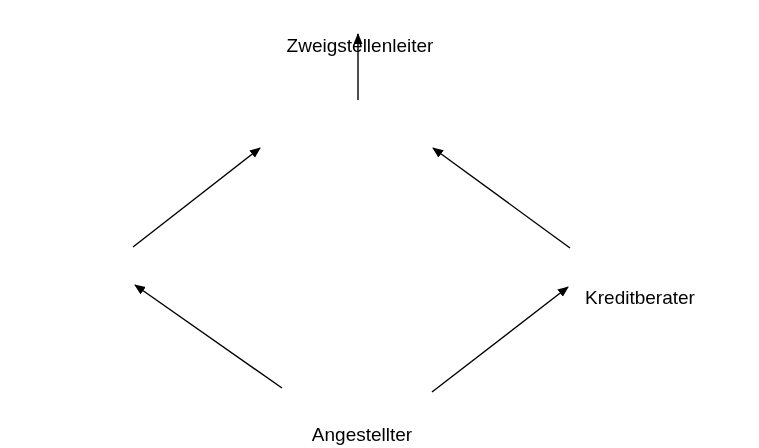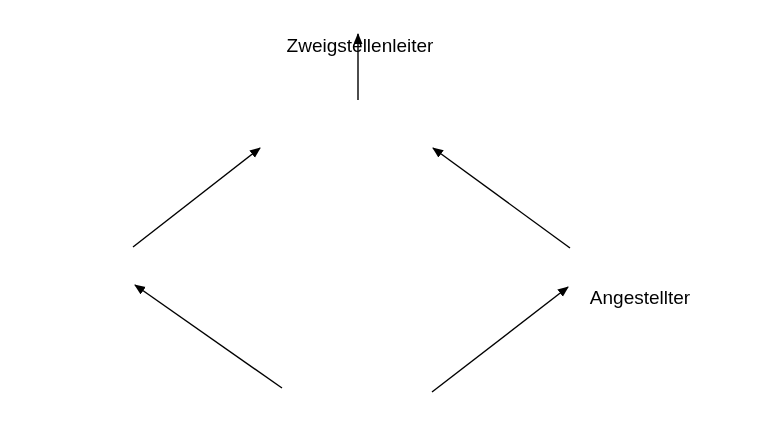--- a/index.html
+++ b/index.html
@@ -47,16 +47,17 @@
     <line x1="133" y1="247" x2="260" y2="148" stroke="#000000" stroke-width="1.4" marker-end="url(#arrowhead)"></line>
     <line x1="570" y1="248" x2="433" y2="148" stroke="#000000" stroke-width="1.4" marker-end="url(#arrowhead)"></line>
     <line x1="282" y1="388" x2="135" y2="285" stroke="#000000" stroke-width="1.4" marker-end="url(#arrowhead)"></line>
     <line x1="432" y1="392" x2="568" y2="287" stroke="#000000" stroke-width="1.4" marker-end="url(#arrowhead)"></line>
   </svg>
 
   <div class="node node-zweigstellenleiter">Zweigstellenleiter</div>
 
 
 
-  <div class="node node-kreditberater">Angestellter</div>
+  <div class="node node-kreditberater">Kreditberater</div>
 
+  <div class="node node-angestellter">Angestellter</div>
 
 </div>
 
 </body></html>

